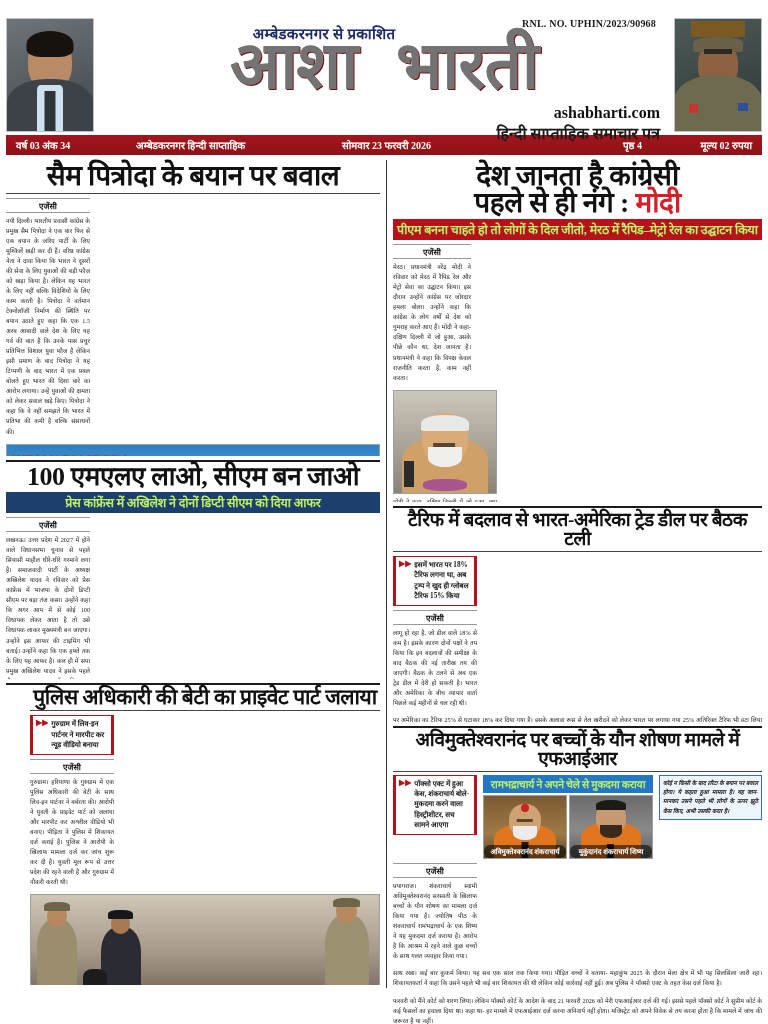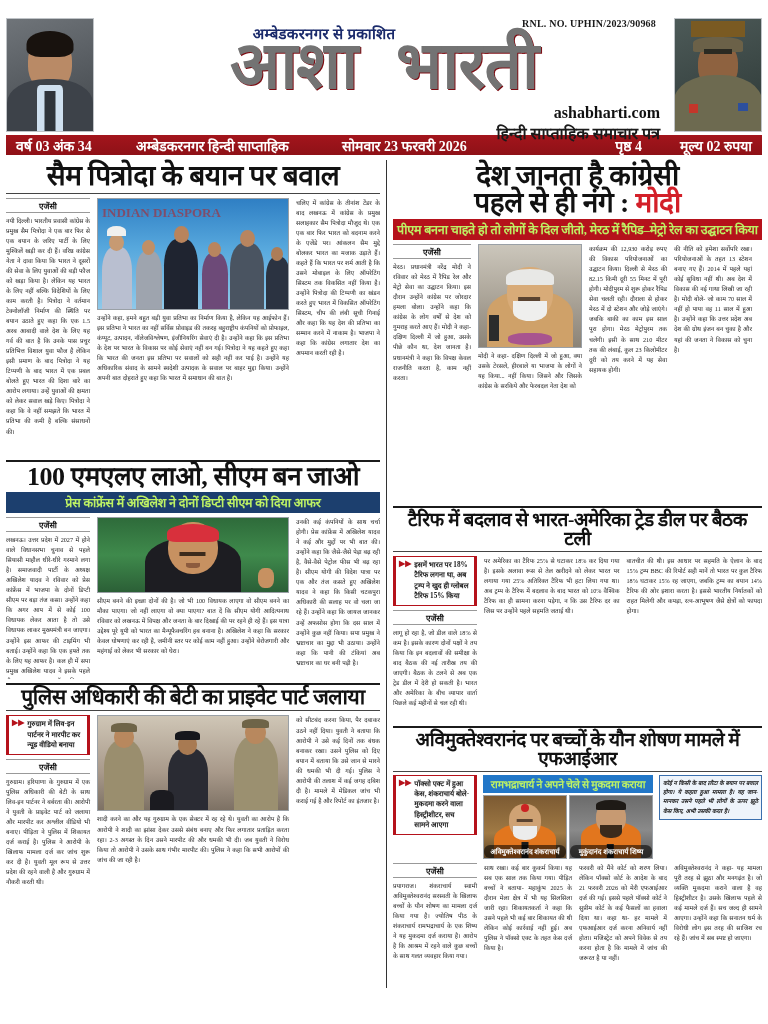--- a/index.html
+++ b/index.html
@@ -31,21 +31,21 @@
 
   
   .face { position:absolute; inset:0; }
   .f-bg1 { background:linear-gradient(160deg,#6f7479 0%,#53585d 60%,#43484d 100%); }
   .f-bg2 { background:linear-gradient(160deg,#4d5a58 0%,#3b4745 55%,#2d3836 100%); }
   .f-head { position:absolute; left:50%; transform:translateX(-50%); border-radius:46% 46% 44% 44%; }
   .f-body { position:absolute; left:50%; transform:translateX(-50%); border-radius:46% 46% 0 0; }
 
   
   .infobar { background:linear-gradient(180deg,#a3151c,#8e1117); color:#fff; height:20px;
-             display:flex; align-items:center; font-size:14px; font-weight:700; padding:0 10px;
+             display:flex; align-items:center; font-size:10px; font-weight:700; padding:0 10px;
              font-family:"Liberation Serif", serif; margin-top:3px; }
   .infobar .ib { white-space:nowrap; }
   .ib-1 { width:120px; }
   .ib-2 { width:200px; text-align:left; }
   .ib-3 { flex:1; text-align:left; padding-left:6px;}
   .ib-4 { width:60px; text-align:right; }
   .ib-5 { width:110px; text-align:right; }
 
   
   .body-wrap { display:flex; gap:6px; margin-top:5px; height:828px; }
@@ -60,21 +60,21 @@
   .hl-c { font-size:21px; }
   .hl-e { font-size:19px; }
   .hl-red { color:#d32029; }
 
   .subbar { background:#1c3f6e; color:#bef264; font-family:"Liberation Serif", serif; font-weight:700;
             font-size:12.5px; text-align:center; padding:2px 4px; letter-spacing:-.2px; }
   .subbar.red { background:#b5121b; }
   .subbar.blue2 { background:#2277c8; font-size:10.5px; padding:2px; }
 
   
-  .cols3 { display:flex; gap:7px; margin-top:4px; }
+  .cols3 { display:flex; gap:7px; margin-top:4px;flex-direction:column; }
   .tcol { flex:1; }
   .byline { text-align:center; font-size:8px; font-weight:700; font-family:"Liberation Serif", serif;
             border-top:1px solid #999; border-bottom:1px solid #999; padding:1px 0; margin-bottom:3px; }
   .bodytext { font-family:"Liberation Serif", serif; font-size:6.2px; line-height:1.62; text-align:justify;
               color:#1a1a1a; word-spacing:.3px; }
 
   .photo { border:1px solid #9aa0a6; position:relative; overflow:hidden; background:#c8cdd2; }
 
   
   .bulletbox { border-left:3px solid #b5121b; border-right:3px solid #b5121b;
@@ -207,21 +207,21 @@
             <div class="bodytext" style="margin-top:3px;">सीएम बनने की इच्छा दोनों की है। जो भी 100 विधायक लाएगा वो सीएम बनने का मौका पाएगा। जो नहीं लाएगा वो क्या पाएगा? बात दें कि सीएम योगी आदित्यनाथ रविवार को लखनऊ में विपक्ष और जनता के बार दिखाई की पर रहने ही रहे हैं। इस यात्रा उद्देश्य पूरे यूपी को भारत का मैन्यूफैक्चरिंग हब बनाना है। अखिलेश ने कहा कि सरकार केवल घोषणाएं कर रही है, जमीनी स्तर पर कोई काम नहीं हुआ। उन्होंने बेरोजगारी और महंगाई को लेकर भी सरकार को घेरा।</div>
           </div>
           <div class="tcol" style="width:84px;flex:0 0 84px;">
             <div class="bodytext">उनकी कई कंपनियों के साथ चर्चा होगी। प्रेस कांफ्रेंस में अखिलेश यादव ने कई और मुद्दों पर भी बात की। उन्होंने कहा कि जैसे-जैसे पेड़ा बढ़ रही है, वैसे-वैसे पेट्रोल फीस भी बढ़ रहा है। सीएम योगी की विदेश यात्रा पर एक और तंज कसते हुए अखिलेश यादव ने कहा कि किसी चटकपुरा अधिकारी की सलाह पर वो चला जा रहे हैं। उन्होंने कहा कि जायज जानकर उन्हें अफसोस होगा कि दस साल में उन्होंने कुछ नहीं किया। सपा प्रमुख ने भ्रष्टाचार का मुद्दा भी उठाया। उन्होंने कहा कि पानी की टंकियां अब भ्रष्टाचार का घर बनी पड़ी है।</div>
           </div>
         </div>
       </div>
 
       <div class="blockdivider"></div>
 
-      <div style="margin-top:2px;">
+      <div style="margin-top:2px;margin-left:24px;">
         <h1 class="hl hl-c">पुलिस अधिकारी की बेटी का प्राइवेट पार्ट जलाया</h1>
         <div class="rule-thin"></div>
         <div class="cols3" style="height:270px;overflow:hidden;">
           <div class="tcol" style="width:84px;flex:0 0 84px;">
             <div class="bulletbox">
               <span class="bullet-mark">▶▶</span>
               <span class="bullet-txt">गुरुग्राम में लिव-इन पार्टनर ने मारपीट कर न्यूड वीडियो बनाया</span>
             </div>
             <div class="byline">एजेंसी</div>
             <div class="bodytext">गुरुग्राम। हरियाणा के गुरुग्राम में एक पुलिस अधिकारी की बेटी के साथ लिव-इन पार्टनर ने बर्बरता की। आरोपी ने युवती के प्राइवेट पार्ट को जलाया और मारपीट कर अश्लील वीडियो भी बनाए। पीड़िता ने पुलिस में शिकायत दर्ज कराई है। पुलिस ने आरोपी के खिलाफ मामला दर्ज कर जांच शुरू कर दी है। युवती मूल रूप से उत्तर प्रदेश की रहने वाली है और गुरुग्राम में नौकरी करती थी।</div>

